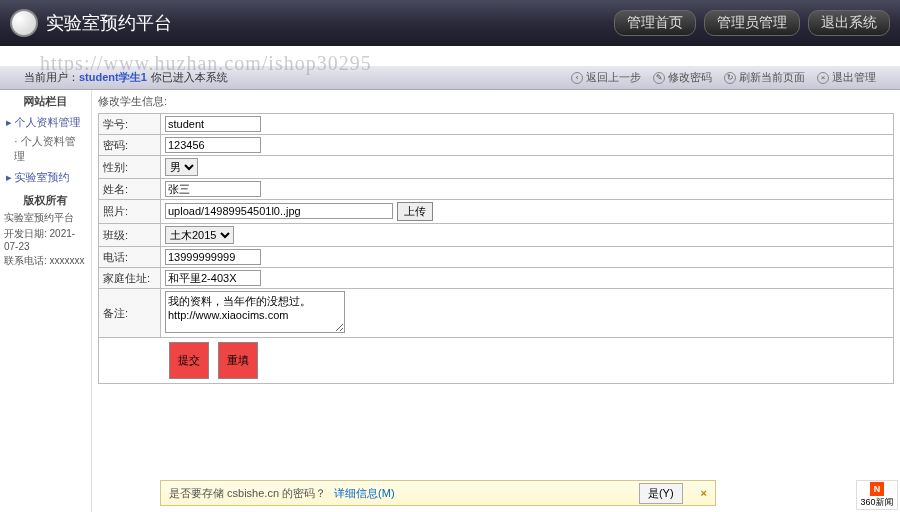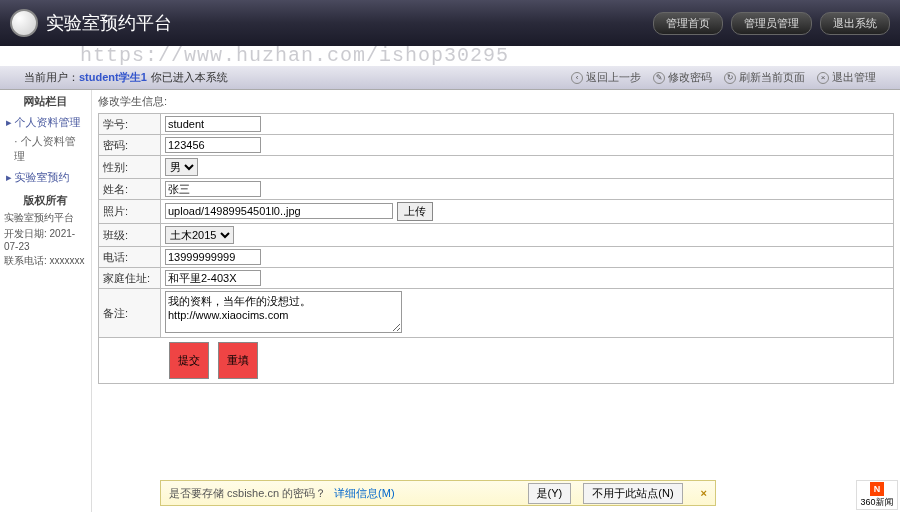--- a/index.html
+++ b/index.html
@@ -3,21 +3,21 @@
   <meta charset="utf-8">
   <style>
     * { margin: 0; padding: 0; box-sizing: border-box; }
     body { font-family: "SimSun", sans-serif; font-size: 12px; background: #fff; width: 900px; height: 512px; overflow: hidden; position: relative; }
     
     .header { height: 46px; background: linear-gradient(to bottom, #4a4a5e 0%, #2a2a3a 50%, #1a1a28 100%); display: flex; align-items: center; padding: 0 10px; color: #fff; }
     .logo-wrap { display: flex; align-items: center; gap: 8px; }
     .logo-icon { width: 28px; height: 28px; background: radial-gradient(circle at 30% 30%, #fff, #ccc); border-radius: 50%; border: 2px solid #888; position: relative; }
     .logo-title { font-size: 18px; font-weight: normal; color: #fff; }
     .header-right { margin-left: auto; display: flex; gap: 8px; }
-    .hdr-btn { background: linear-gradient(to bottom, #555, #222); border: 1px solid #666; border-radius: 10px; padding: 3px 12px; color: #ddd; font-size: 11px; cursor: pointer; }
+    .hdr-btn { background: linear-gradient(to bottom, #555, #222); border: 1px solid #666; border-radius: 10px; padding: 3px 12px; color: #ddd; font-size: 14px; cursor: pointer; }
     
     .subheader { height: 24px; background: linear-gradient(to bottom, #e8e8f0, #c8c8d8); border-bottom: 1px solid #aaa; display: flex; align-items: center; padding: 0 24px; font-size: 11px; color: #333; margin-top: 20px; }
     .subheader-right { margin-left: auto; display: flex; gap: 12px; }
     .sub-link { display: flex; align-items: center; gap: 3px; cursor: pointer; color: #555; }
     .sub-icon { width: 12px; height: 12px; border: 1px solid #888; border-radius: 50%; display: inline-flex; align-items: center; justify-content: center; font-size: 8px; }
     
     .main { display: flex; height: 442px; }
     .sidebar { width: 92px; background: #fff; border-right: 1px solid #ddd; padding: 4px 2px; font-size: 11px; }
     .side-title { text-align: center; font-weight: bold; color: #444; margin-bottom: 4px; }
     .side-group { margin-bottom: 2px; }
@@ -27,26 +27,26 @@
     .side-info { color: #555; padding: 1px 2px; font-size: 10px; }
     
     .content { flex: 1; padding: 4px 6px; overflow: auto; }
     .panel-title { font-size: 11px; color: #555; margin-bottom: 4px; }
     .form-table { width: 100%; border-collapse: collapse; }
     .form-table td { border: 1px solid #bbb; padding: 2px 4px; font-size: 11px; vertical-align: middle; }
     .form-table td.lbl { width: 62px; background: #f7f7f7; color: #333; }
     .form-table input[type="text"], .form-table input[type="password"] { width: 96px; font-size: 11px; border: 1px solid #999; padding: 1px 2px; height: 16px; }
     .form-table input.wide { width: 228px; }
     .form-table select { font-size: 11px; border: 1px solid #999; height: 18px; }
-    .form-table textarea { width: 237px; height: 42px; font-size: 11px; border: 1px solid #999; padding: 2px; font-family: inherit; resize: both; }
+    .form-table textarea { width: 180px; height: 42px; font-size: 11px; border: 1px solid #999; padding: 2px; font-family: inherit; resize: both; }
     .upload-btn { font-size: 11px; padding: 1px 6px; border: 1px solid #888; background: #eee; cursor: pointer; margin-left: 4px; }
     .btn-row td { text-align: left; padding: 4px 70px; }
     .act-btn { font-size: 11px; padding: 10px 8px; border: 1px solid #888; background: #ef4444; cursor: pointer; margin-right: 6px; }
     
-    .watermark { position: absolute; top: 44px; left: 40px; font-size: 20px; color: rgba(140,140,150,0.45); font-family: Liberation Mono, monospace; pointer-events: none; z-index: 50; letter-spacing: 1px; margin-left: 40px; }
+    .watermark { position: absolute; top: 52px; left: 40px; font-size: 20px; color: rgba(140,140,150,0.45); font-family: Liberation Serif, serif; pointer-events: none; z-index: 50; letter-spacing: 1px; }
     
     .pw-bar { position: absolute; bottom: 6px; left: 160px; width: 556px; height: 26px; background: linear-gradient(to bottom, #fffce8, #fef8d0); border: 1px solid #d4c97a; display: flex; align-items: center; padding: 0 8px; font-size: 11px; }
     .pw-text { color: #555; }
     .pw-link { color: #0066cc; margin-left: 8px; cursor: pointer; }
     .pw-right { margin-left: auto; display: flex; gap: 12px; align-items: center; }
     .pw-btn { background: #f4f4f4; border: 1px solid #aaa; padding: 2px 8px; font-size: 11px; cursor: pointer; }
     .pw-close { cursor: pointer; color: #b8860b; font-weight: bold; margin-left: 6px; }
     
     .news-widget { position: absolute; bottom: 2px; right: 2px; width: 42px; height: 30px; background: #fff; border: 1px solid #ddd; font-size: 9px; text-align: center; }
     .news-n { width: 14px; height: 14px; background: #ff4400; color: #fff; font-weight: bold; display: inline-block; margin-top: 1px; line-height: 14px; }
@@ -158,21 +158,20 @@
     </tbody>
       </table>
   </div>
 </div>
 
 <div class="pw-bar">
   <span class="pw-text">是否要存储 csbishe.cn 的密码？</span>
   <span class="pw-link">详细信息(M)</span>
   <div class="pw-right">
     <button class="pw-btn">是(Y)</button>
-    <button class="pw-btn">不用于此站点(N)</button>
     <span class="pw-close">×</span>
   </div>
 </div>
 
 <div class="news-widget">
   <span class="news-n">N</span>
   <div>360新闻</div>
 </div>
 
 </body></html>

